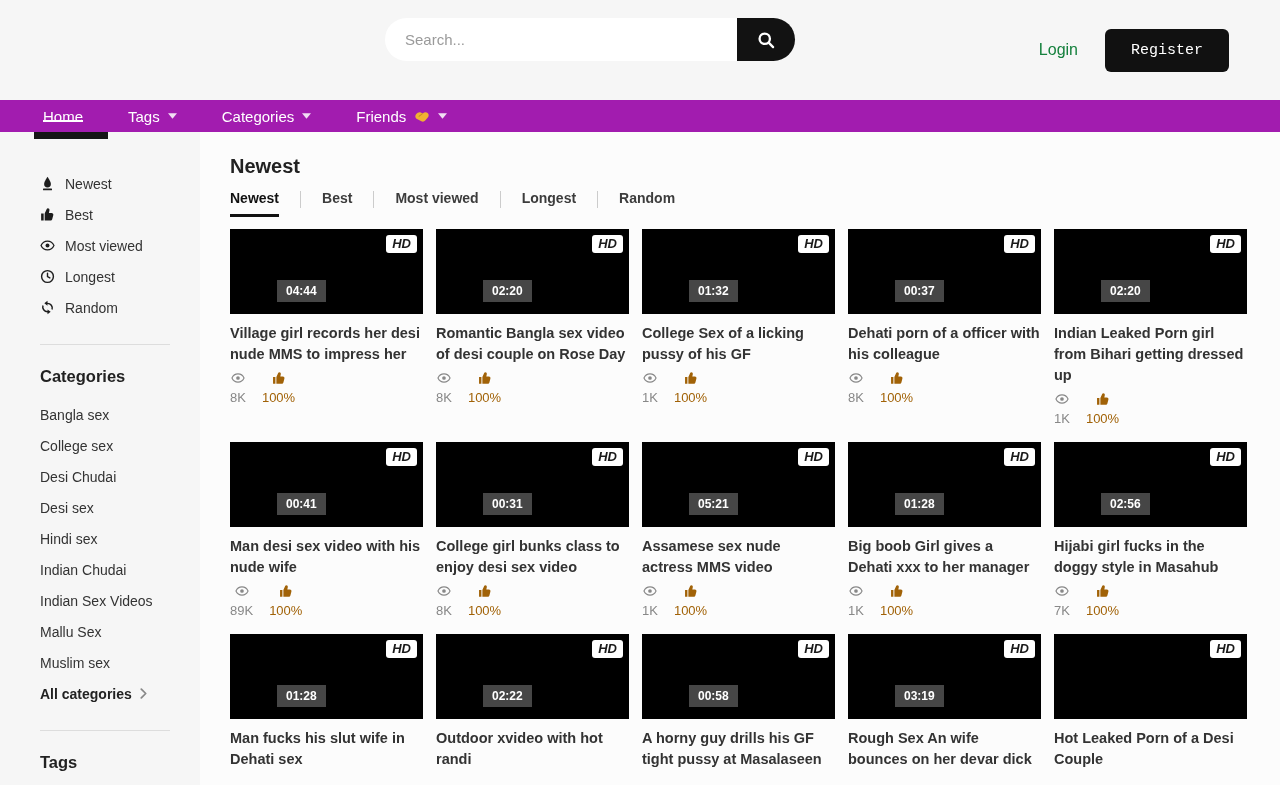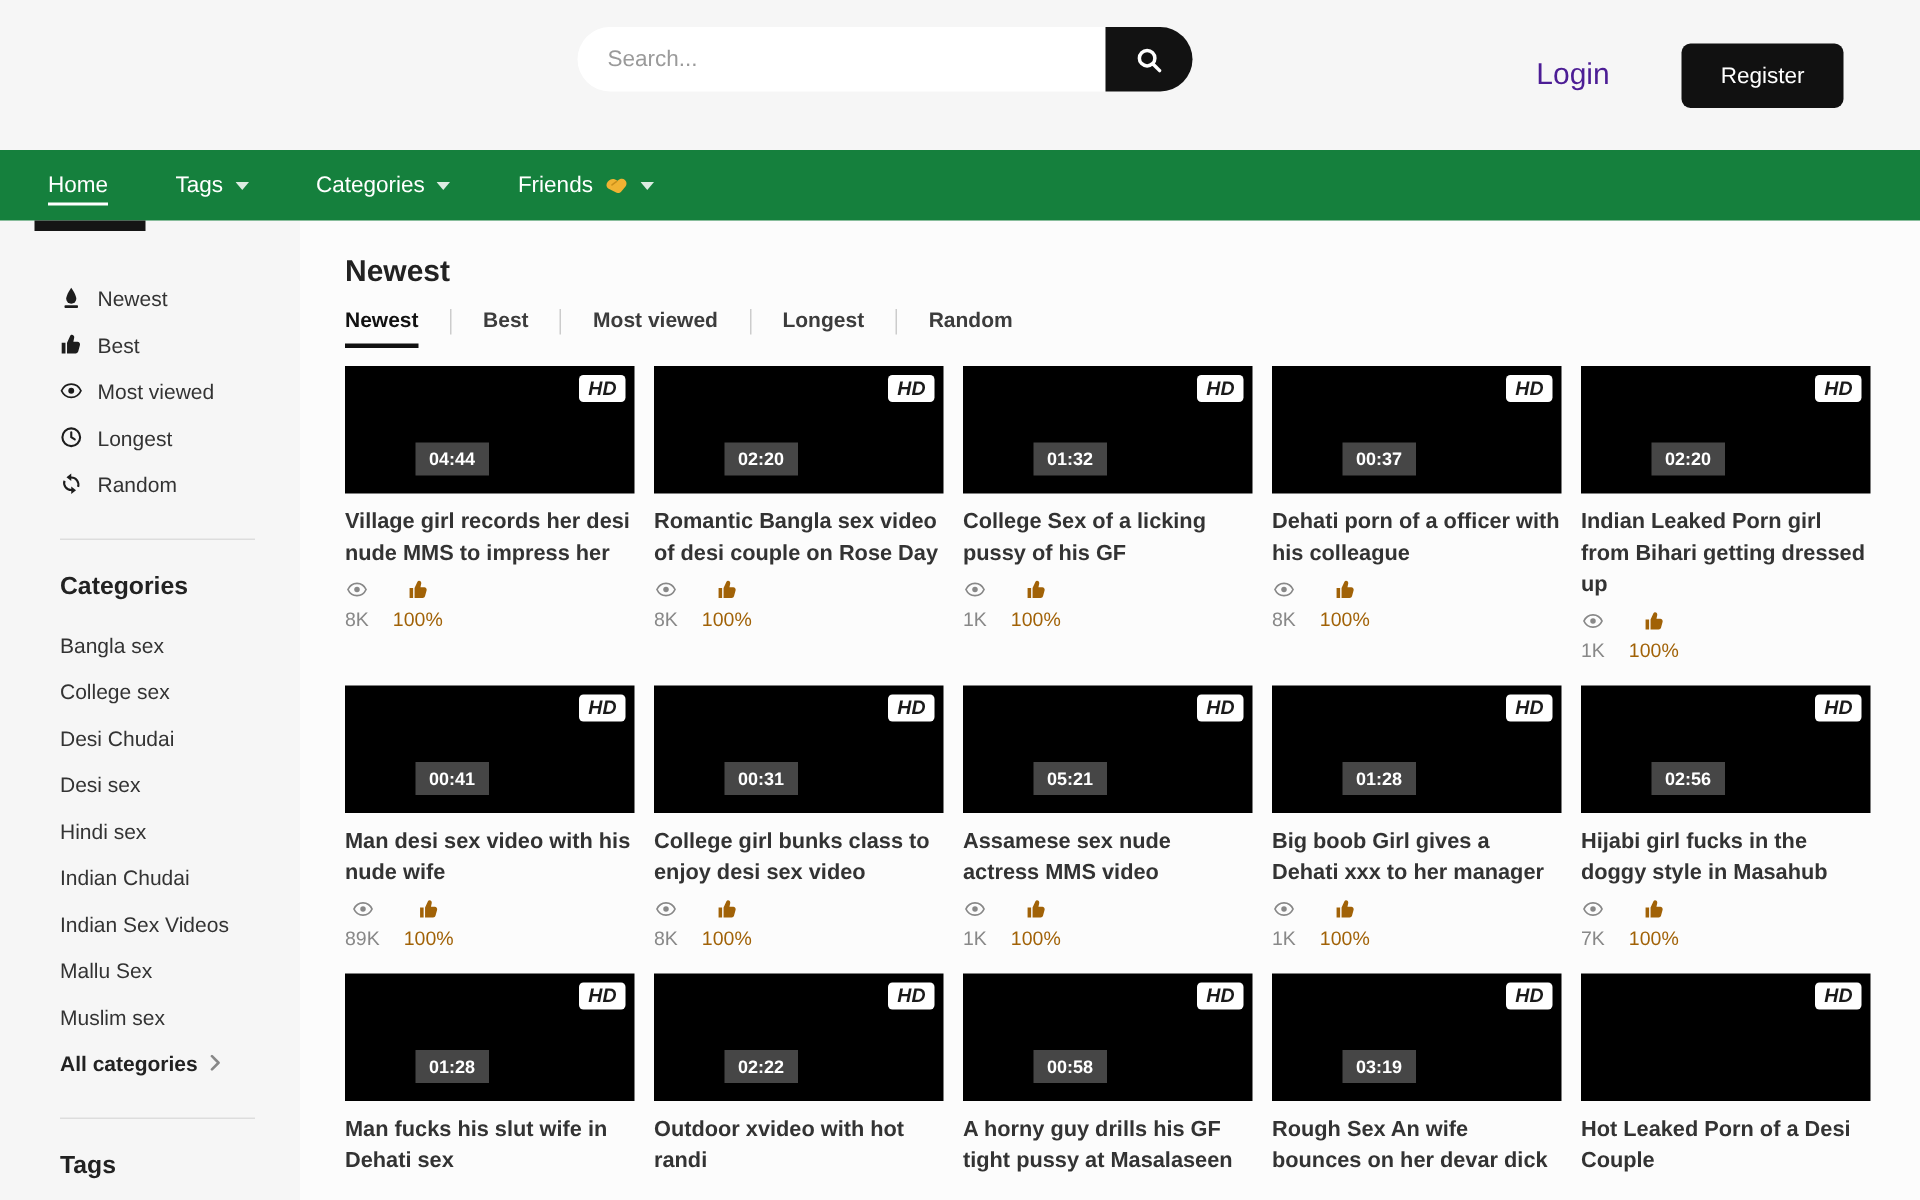--- a/index.html
+++ b/index.html
@@ -11,26 +11,26 @@
   
   .topbar{position:relative;height:100px;background:#f6f6f6;}
   .search-group{position:absolute;left:385px;top:18px;display:flex;height:43px;}
   .search-input{width:352px;height:43px;border:none;outline:none;background:#fff;
     border-radius:22px 0 0 22px;padding:0 1px 0 20px;font-size:15px;color:#333;
     box-sizing:border-box;font-family:inherit;}
   .search-input::placeholder{color:#9a9a9a;}
   .search-btn{width:58px;height:43px;border:none;background:#121212;border-radius:0 22px 22px 0;
     color:#fff;display:flex;align-items:center;justify-content:center;cursor:pointer;}
   .auth{position:absolute;right:51px;top:0;height:100px;display:flex;align-items:center;}
-  .login{font-size:20px;color:#4c1d95;margin-right:48px;cursor:pointer;}
+  .login{font-size:16px;color:#15803d;margin-right:27px;cursor:pointer;}
   .register{background:#111;color:#fff;border:none;border-radius:6px;padding:13px 26px;
-    font-size:15px;cursor:pointer;font-family:Liberation Sans, sans-serif;}
+    font-size:15px;cursor:pointer;font-family:Liberation Mono, monospace;}
 
   
-  .navbar{height:47px;background:#15803d;display:flex;align-items:stretch;padding-left:32px;position:relative;}
+  .navbar{height:32px;background:#a21caf;display:flex;align-items:stretch;padding-left:43px;position:relative;}
   .nav-item{display:flex;align-items:center;margin-right:45px;color:#fff;font-size:15px;position:relative;cursor:pointer;}
   .nav-item .caret{margin-left:8px;display:flex;color:rgba(255,255,255,.85);}
   .nav-item .nav-emoji{margin-left:7px;display:flex;}
   .nav-item.active::after{content:"";position:absolute;left:0;right:0;bottom:10px;height:2px;background:#fff;}
   .nav-item.active::before{content:"";position:absolute;left:-9px;width:74px;height:7px;bottom:-7px;background:#151515;}
 
   
   .layout{display:flex;height:653px;}
   .sidebar{width:200px;box-sizing:border-box;background:#f6f6f6;padding:36px 0 0 40px;flex:0 0 auto;}
   .sort-list li,.cat-list li{height:31px;display:flex;align-items:center;}

